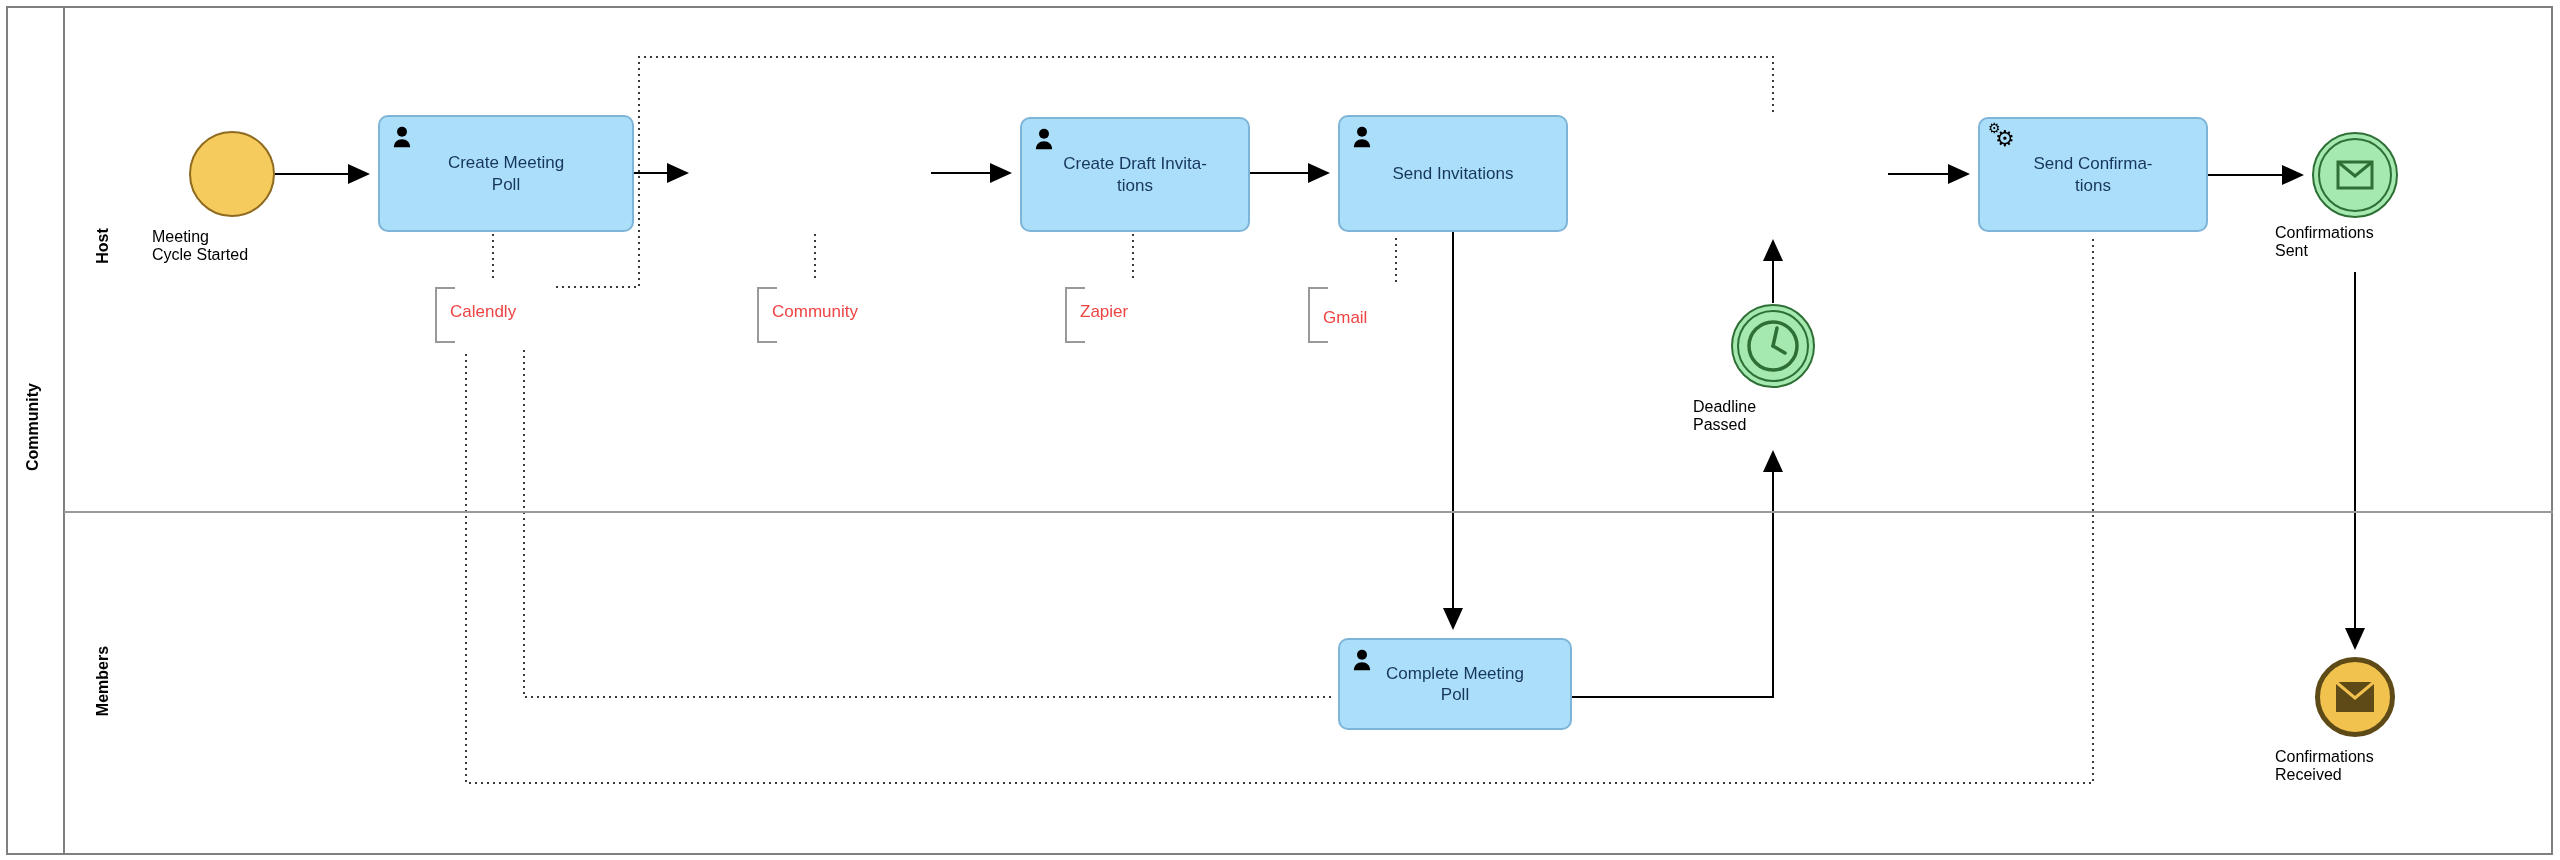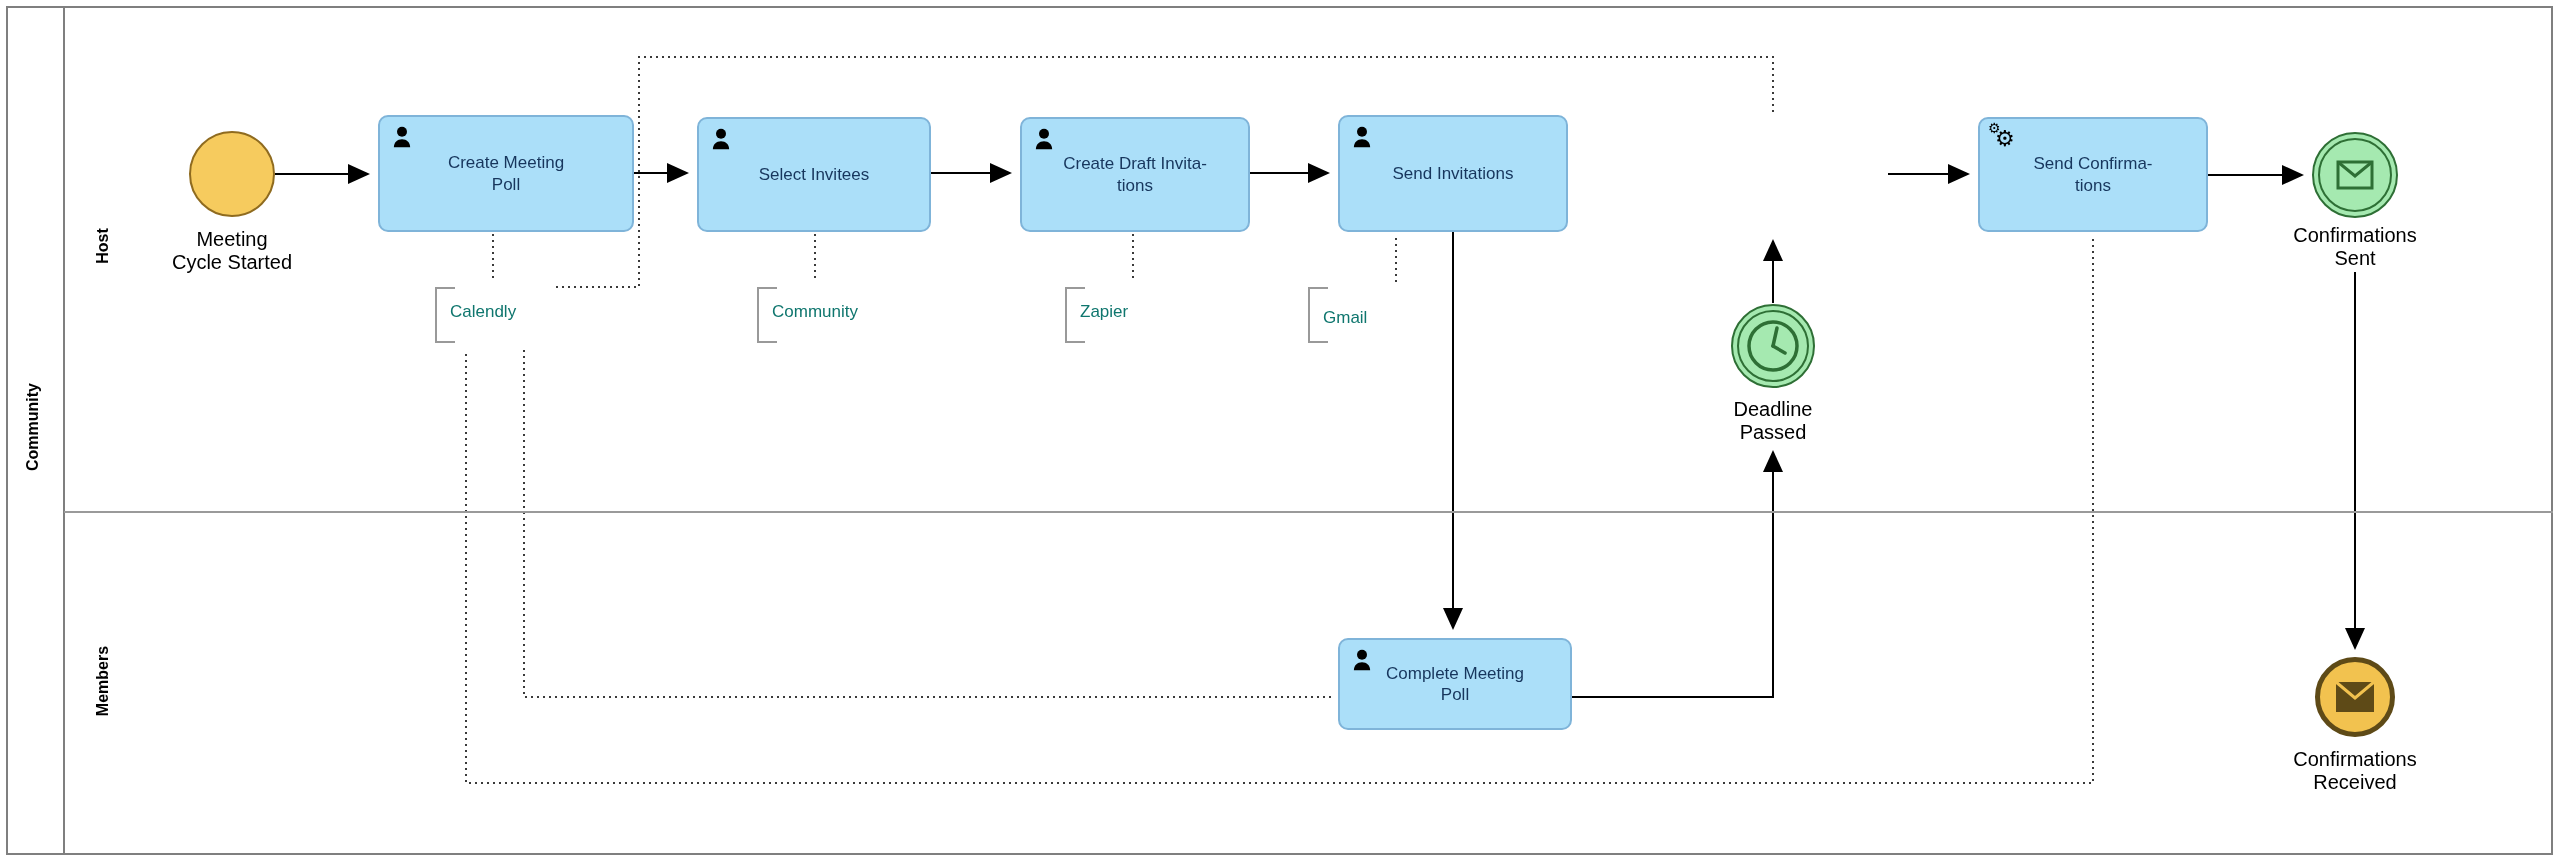--- a/index.html
+++ b/index.html
@@ -29,29 +29,29 @@
   .gear-wrap .g-big{position:absolute;left:7px;top:5px;font-size:22px;line-height:22px;color:#000;}
   .gear-wrap .g-small{position:absolute;left:0px;top:-2px;font-size:14px;line-height:14px;color:#000;}
   
   .event-circle{position:absolute;border-radius:50%;}
   .start-event{background:var(--start-fill,#f6cb5e);border:2px solid var(--start-border,#8f6b1f);}
   .green-event{background:var(--green-fill,#a5e9b0);border:2px solid var(--green-border,#2e6f35);}
   .ring{position:absolute;left:4px;top:4px;right:4px;bottom:4px;border-radius:50%;
     border:2px solid var(--green-border,#2e6f35);display:flex;align-items:center;justify-content:center;}
   .received-event{background:var(--received-fill,#f2c24f);border:5px solid var(--received-border,#5e4a17);
     display:flex;align-items:center;justify-content:center;}
-  .evt-label{position:absolute;text-align:center;font-size:20px;line-height:1.15;white-space:pre-line;}
+  .evt-label{position:absolute;font-size:16px;line-height:1.15;white-space:pre-line;}
   
   .ann-bracket{position:absolute;width:20px;height:56px;
     border-left:2px solid var(--annotation-bracket,#999);}
   .ann-bracket::before,.ann-bracket::after{content:"";position:absolute;left:0;width:18px;height:0;
     border-top:2px solid var(--annotation-bracket,#999);}
   .ann-bracket::before{top:0;}
   .ann-bracket::after{bottom:0;}
-  .ann-text{position:absolute;font-size:17px;color:#0f766e;height:20px;line-height:20px;}
+  .ann-text{position:absolute;font-size:17px;color:#ef4444;height:20px;line-height:20px;}
   
   #edges{position:absolute;left:0;top:0;width:2560px;height:860px;}
   .flow{stroke:var(--flow,#000);stroke-width:2;fill:none;}
   .assoc{stroke:var(--association,#3a3a3a);stroke-width:2;fill:none;stroke-dasharray:2 4;}
 </style>
 </head>
 <body>
 
 <div id="canvas">
 
@@ -95,27 +95,20 @@
 
   <div class="task" style="left:378px;top:115px;width:256px;height:117px;">
     <svg class="corner-icon" viewBox="0 0 24 24" width="26" height="26">
       <circle cx="12" cy="7.2" r="4.6" fill="#000"></circle>
         <path d="M4.5 21.5 c0-4.6 3.2-7.4 7.5-7.4 s7.5 2.8 7.5 7.4 z" fill="#000"></path>
     </svg>
     <span>Create Meeting
 Poll</span>
   </div>
 
-  <div class="task" style="left:697px;top:117px;width:234px;height:115px;">
-    <svg class="corner-icon" viewBox="0 0 24 24" width="26" height="26">
-      <circle cx="12" cy="7.2" r="4.6" fill="#000"></circle>
-        <path d="M4.5 21.5 c0-4.6 3.2-7.4 7.5-7.4 s7.5 2.8 7.5 7.4 z" fill="#000"></path>
-    </svg>
-    <span>Select Invitees</span>
-  </div>
 
   <div class="task" style="left:1020px;top:117px;width:230px;height:115px;text-align:center;">
     <svg class="corner-icon" viewBox="0 0 24 24" width="26" height="26">
       <circle cx="12" cy="7.2" r="4.6" fill="#000"></circle>
         <path d="M4.5 21.5 c0-4.6 3.2-7.4 7.5-7.4 s7.5 2.8 7.5 7.4 z" fill="#000"></path>
     </svg>
     <span>Create Draft Invita-
 tions</span>
   </div>
 

